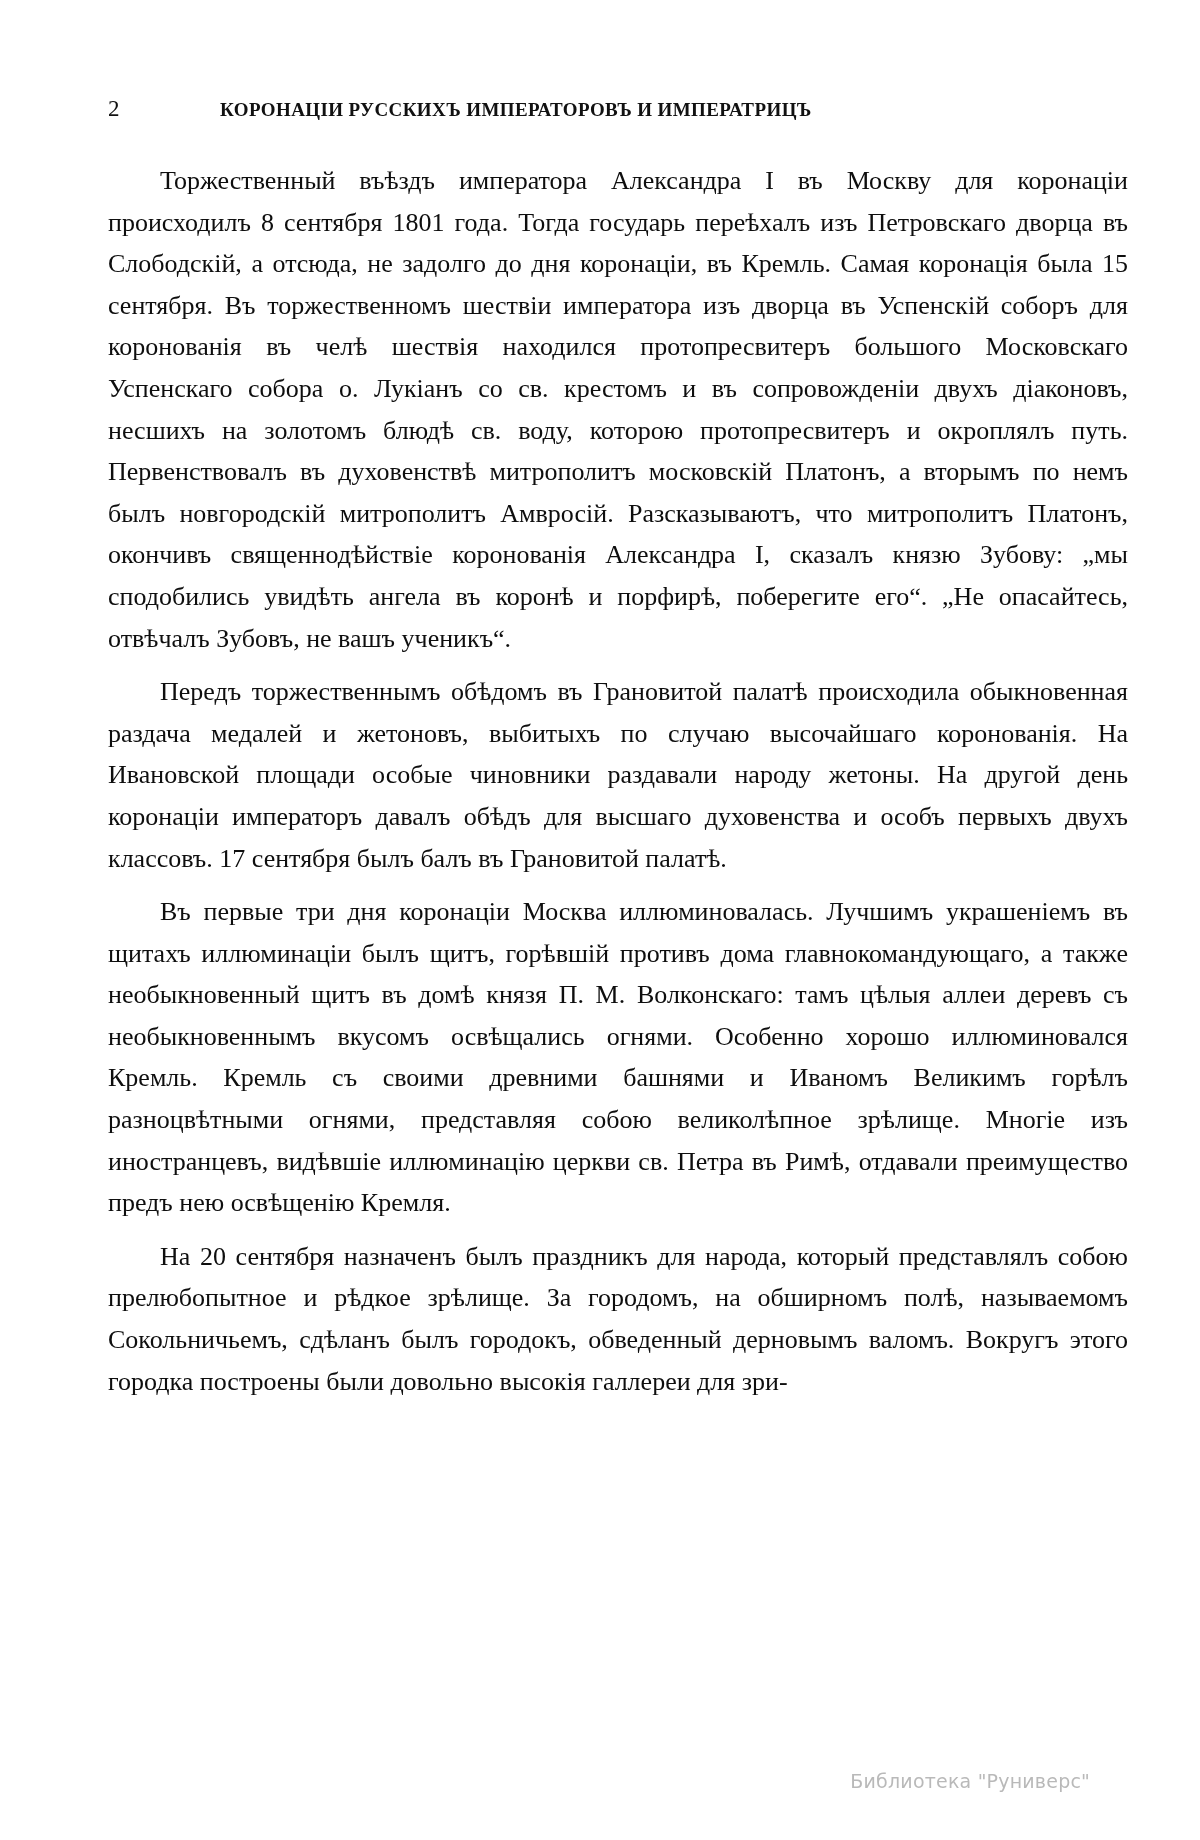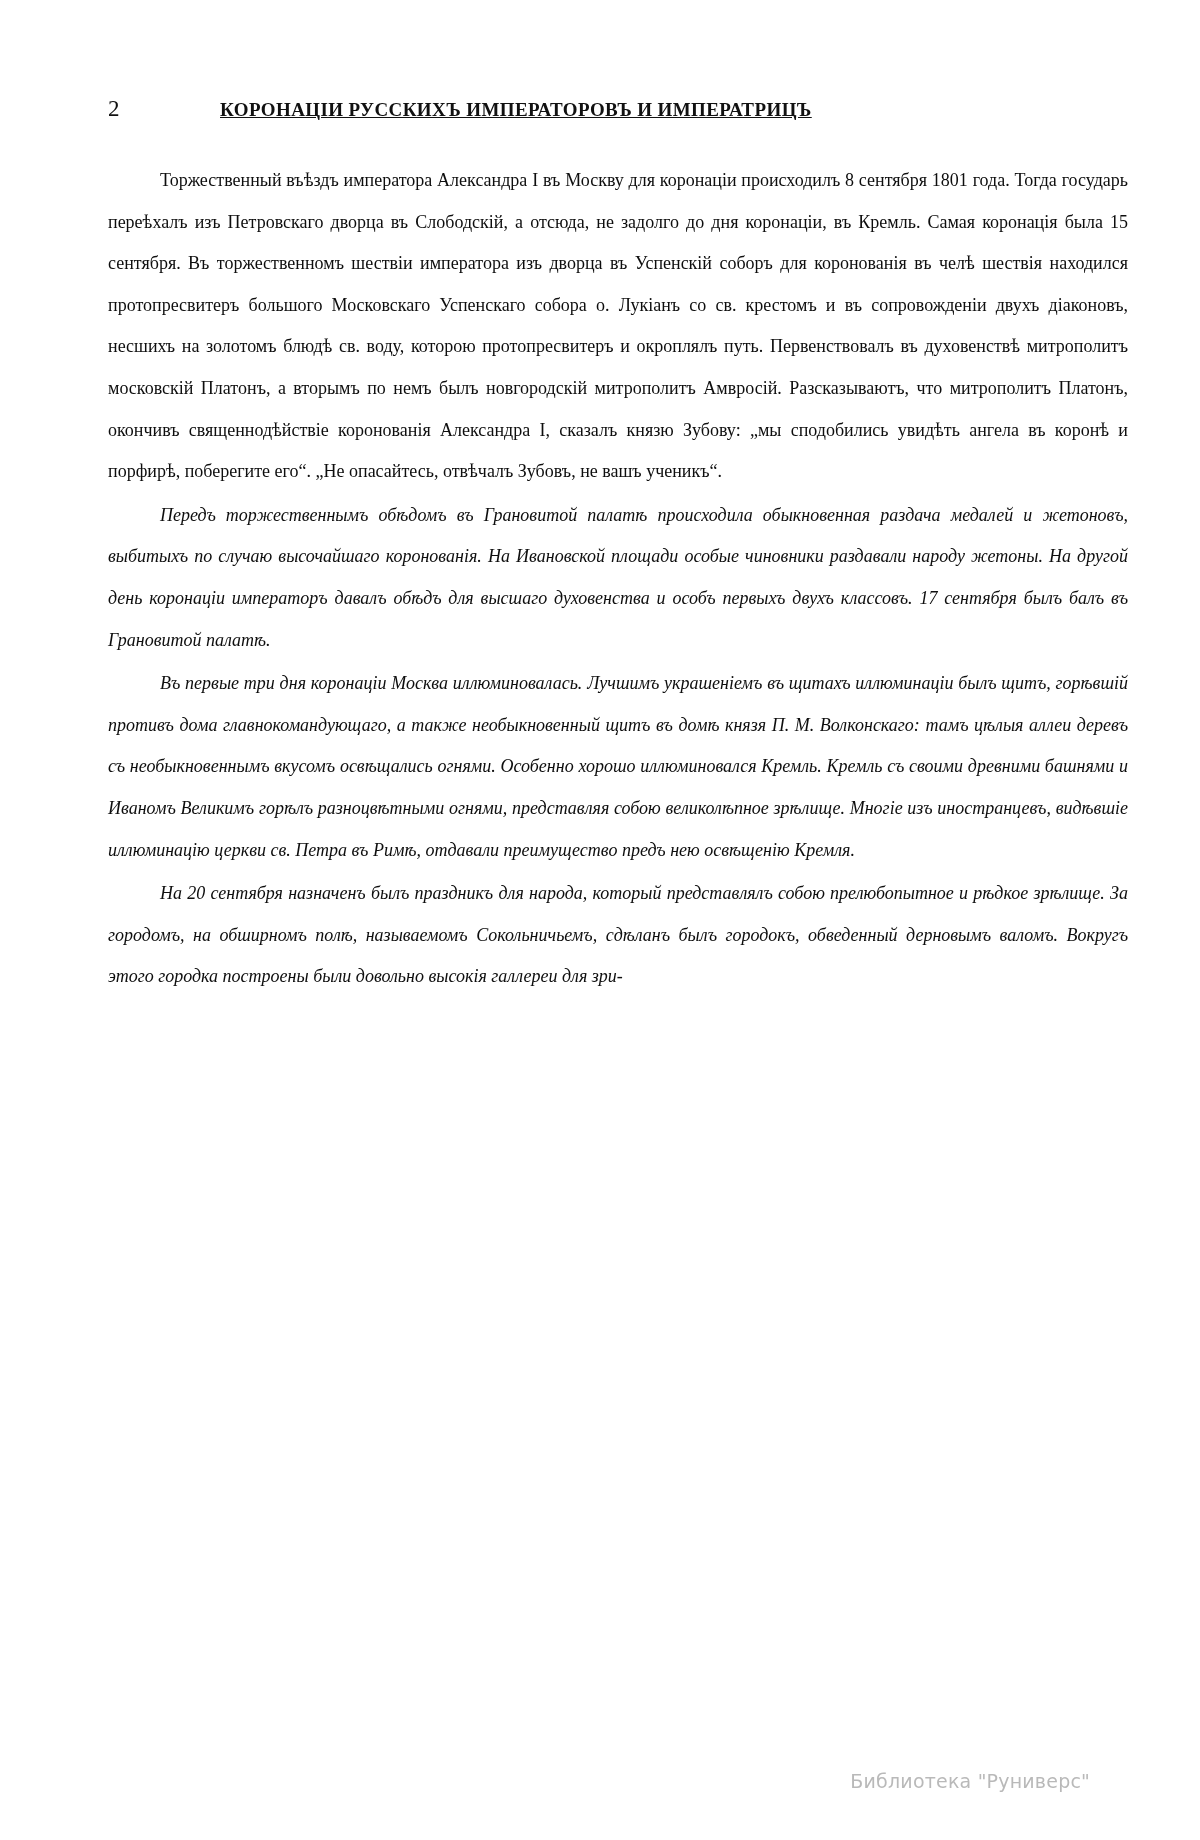--- a/index.html
+++ b/index.html
@@ -33,35 +33,33 @@
     flex: none;
     color: #111;
   }
   .running-head {
     font-size: 19px;
     letter-spacing: 0.4px;
     font-weight: bold;
     text-transform: uppercase;
     color: #111;
     white-space: nowrap;
-    text-decoration: underline;
   }
   .body-text p {
     margin: 0;
-    font-size: 18px;
+    font-size: 26px;
     line-height: 41.6px;
     text-align: justify;
     text-indent: 52px;
     text-justify: inter-word;
     color: #0e0e0e;
     -webkit-font-smoothing: none;
   }
   .body-text p + p {
-    margin-top: 2px;
-    font-style: italic;
+    margin-top: 12px;
   }
   .watermark {
     position: absolute;
     right: 110px;
     bottom: 48px;
     font-family: "DejaVu Sans", "Liberation Sans", sans-serif;
     font-size: 19px;
     color: #b9b9b9;
     letter-spacing: 0.2px;
   }

